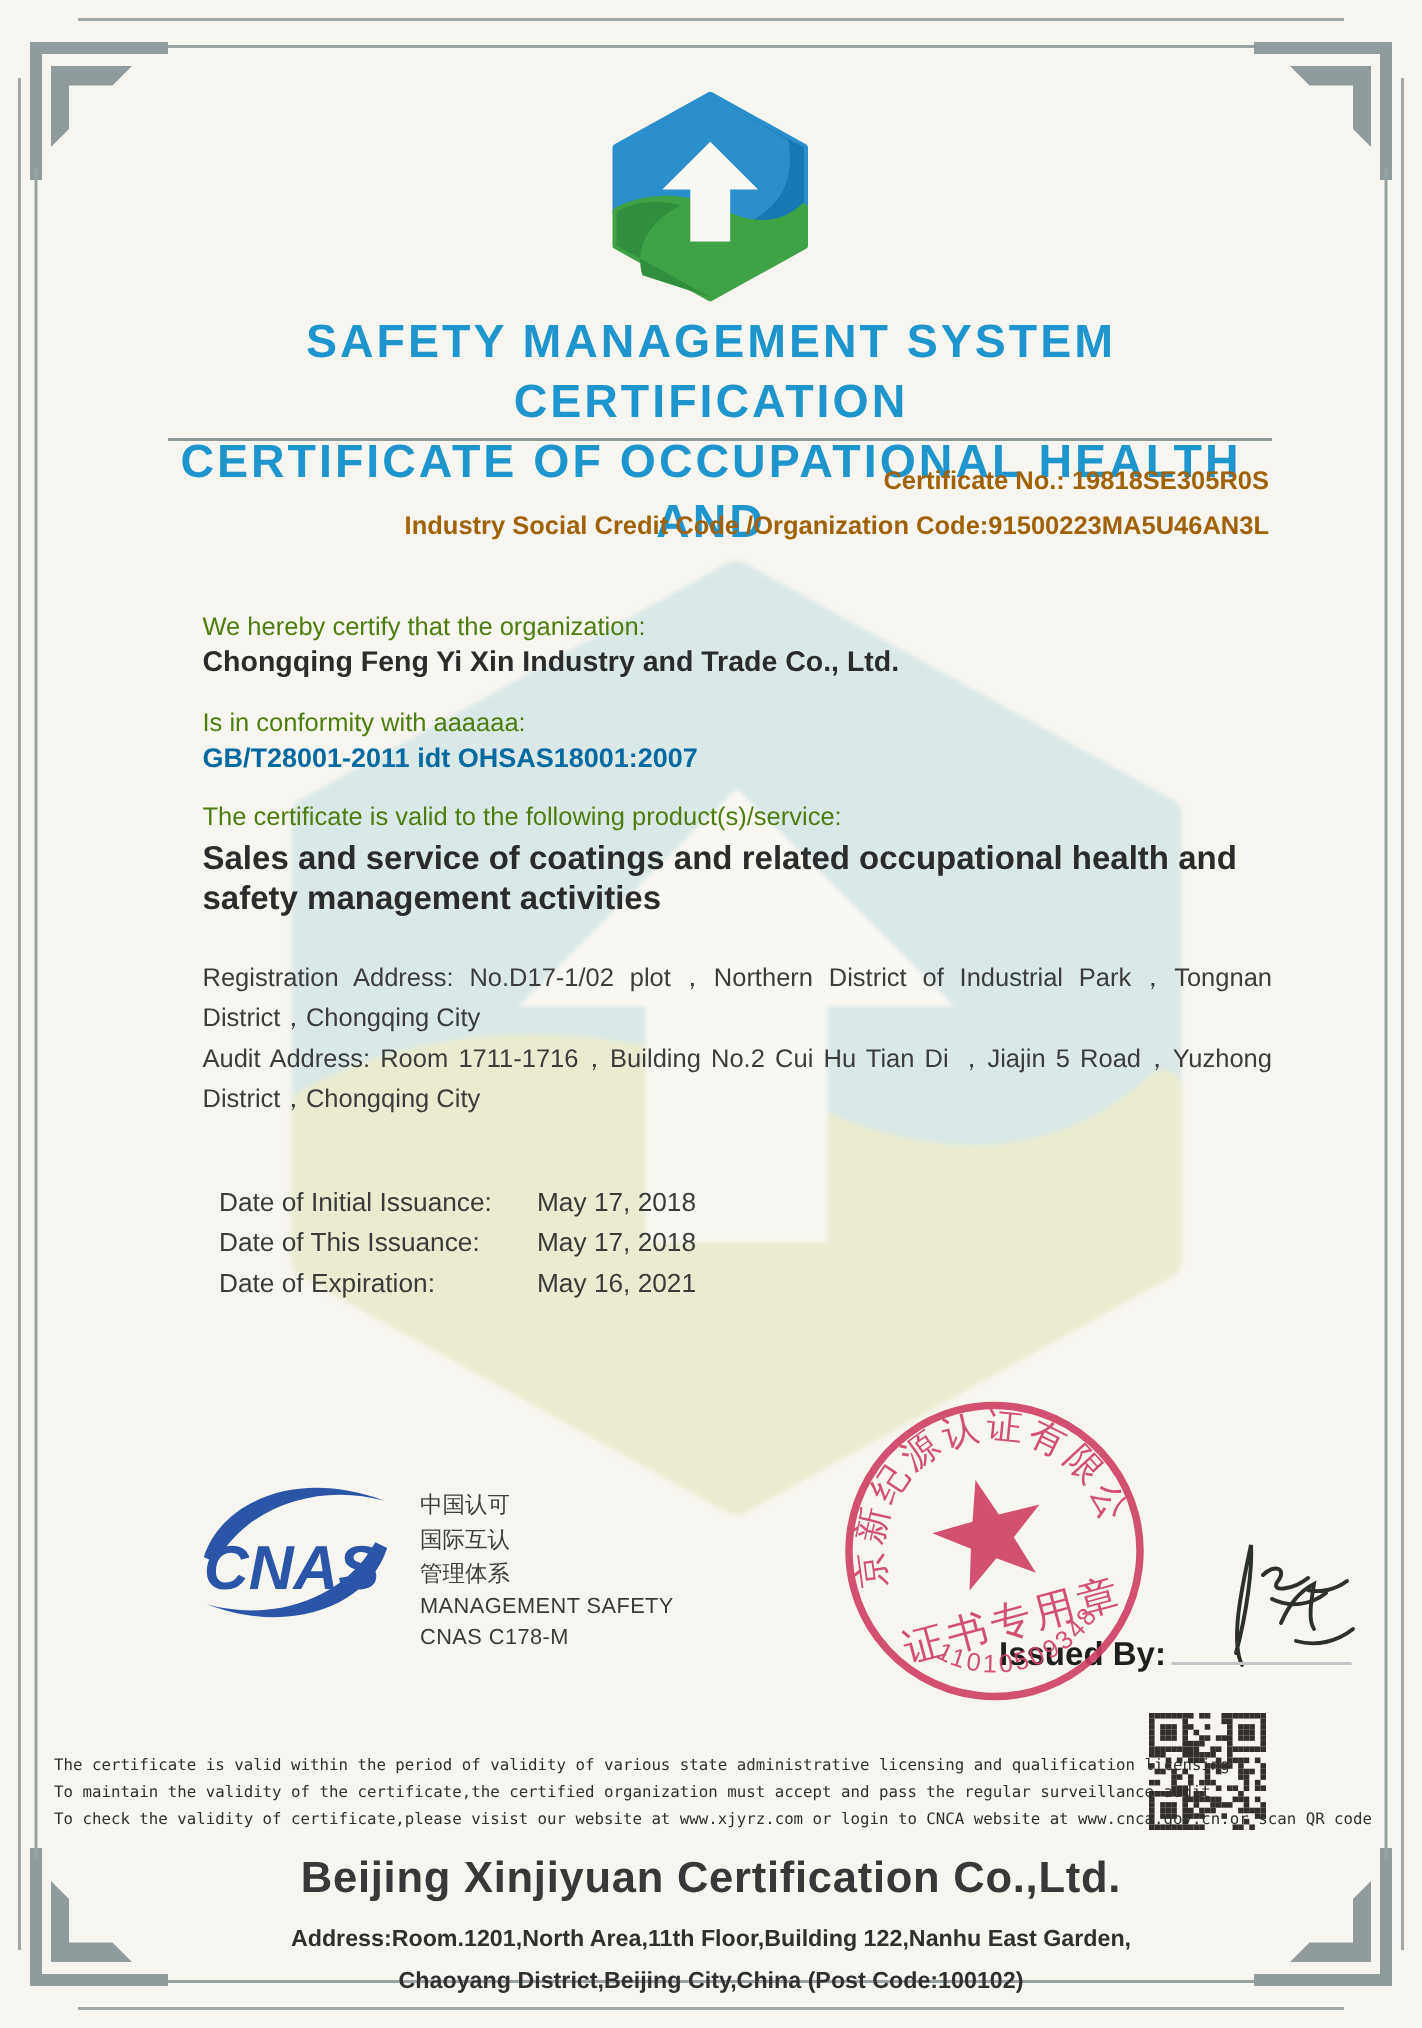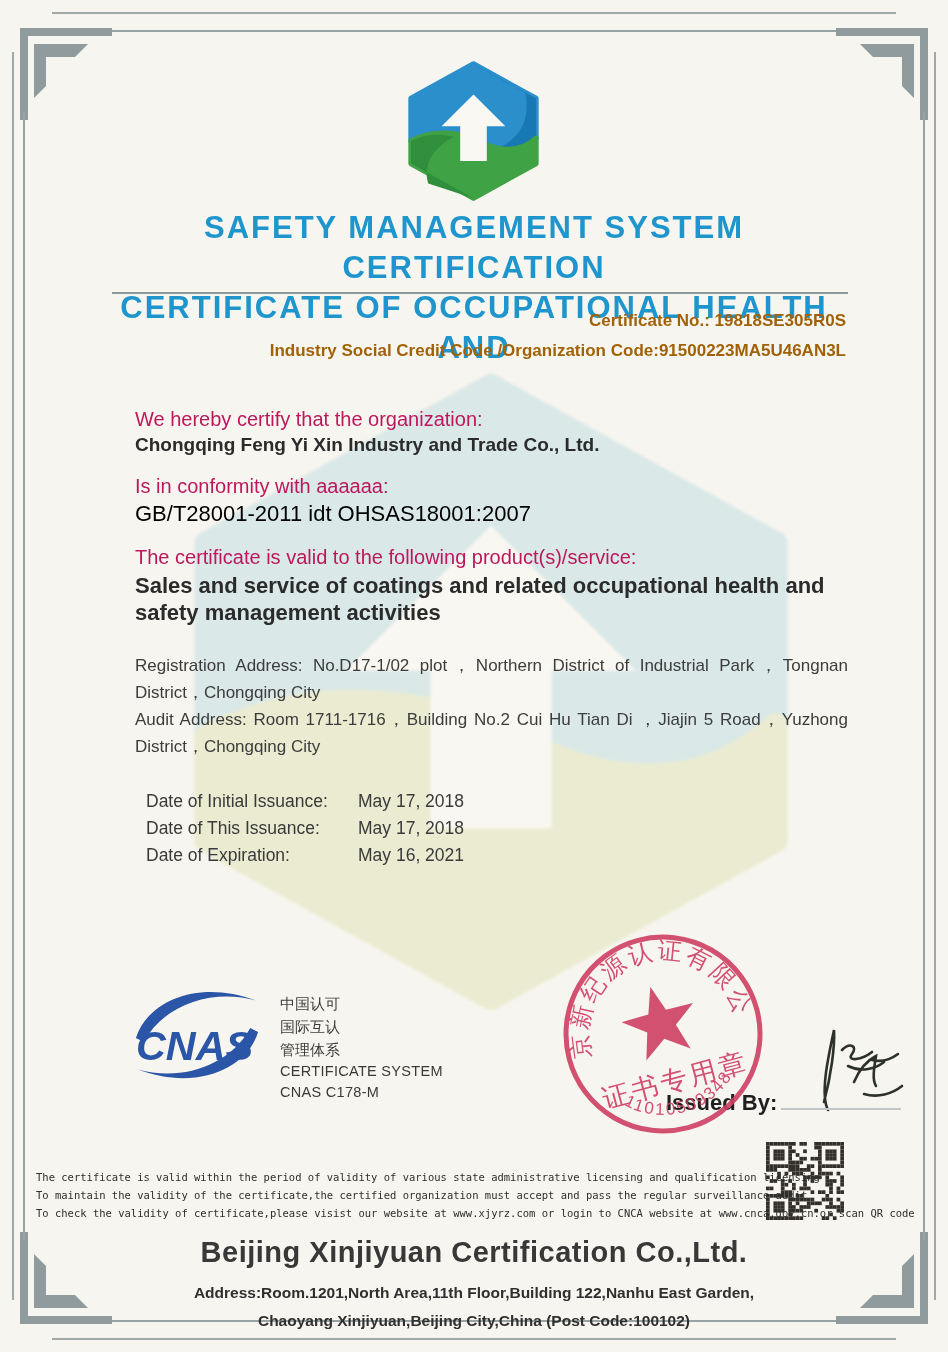--- a/index.html
+++ b/index.html
@@ -22,23 +22,23 @@
     color:#1e96cd;
   }
   .title-rule{left:112px;top:292px;width:736px;height:2px;background:#8e999a;}
 
   
   .cert-ids{right:102px;top:306px;text-align:right;font-size:17px;line-height:30px;font-weight:bold;color:#a16207;}
 
   
   .body-block{left:135px;top:408px;width:713px;}
   .body-block p{margin:0;}
-  .intro{font-size:20px;color:#be185d;margin-bottom:3px !important;}
+  .intro{font-size:17px;color:#4d7c0f;margin-bottom:3px !important;}
   .strong-line{font-size:19px;font-weight:bold;color:#2b2b2b;margin-bottom:19px !important;}
-  .standard-line{font-size:22px;font-weight:normal;color:#000000;margin-bottom:19px !important;}
+  .standard-line{font-size:18px;font-weight:bold;color:#0369a1;margin-bottom:19px !important;}
   .scope-line{font-size:22px;font-weight:bold;color:#2b2b2b;line-height:27px;margin-bottom:26px !important;}
   .addr{font-size:17px;color:#3c3c3c;line-height:27px;text-align:justify;}
 
   
   .dates-block{left:146px;top:788px;font-size:17.5px;color:#3a3a3a;line-height:27px;}
   .date-row{display:flex;}
   .date-label{width:212px;}
   .date-value{}
 
   
@@ -141,21 +141,21 @@
   <div class="abs content cnas-block">
     <svg width="138" height="100" viewBox="0 0 140 100">
       <path d="M8,52 C20,14 72,-8 130,14 C88,2 38,16 16,56 Z" fill="#2b55a7"></path>
       <path d="M132,46 C120,84 68,106 10,84 C52,96 102,82 124,42 Z" fill="#2b55a7"></path>
       <text x="8" y="74" font-size="42" font-weight="bold" font-style="italic" font-family="Liberation Sans, sans-serif" fill="#2b55a7">CNAS</text>
     </svg>
     <div class="cnas-text">
       <div class="cnas-cn">中国认可</div>
       <div class="cnas-cn">国际互认</div>
       <div class="cnas-cn">管理体系</div>
-      <div class="cnas-en">CERTIFICATE SYSTEM</div>
+      <div class="cnas-en">MANAGEMENT SAFETY</div>
       <div class="cnas-en">CNAS C178-M</div>
     </div>
   </div>
 
   <svg class="abs stamp-layer" style="left:558px;top:929px;" width="210" height="210" viewBox="0 0 210 210">
     <g transform="rotate(-15 105 105)" fill="#cf3f63">
       <circle cx="105" cy="105" r="97" fill="none" stroke="#cf3f63" stroke-width="5"></circle>
       <defs>
         <path id="arcTop" d="M 30,105 A 75,75 0 1 1 180,105" fill="none"></path>
         <path id="arcBottom" d="M 24,105 A 81,81 0 0 0 186,105" fill="none"></path>
@@ -417,15 +417,15 @@
     </svg>
 
   <div class="abs content fineprint">
     <div>The certificate is valid within the period of validity of various state administrative licensing and qualification licensing</div>
     <div>To maintain the validity of the certificate,the certified organization must accept and pass the regular surveillance audit</div>
     <div>To check the validity of certificate,please visist our website at www.xjyrz.com or login to CNCA website at www.cnca.gov.cn.or scan QR code</div>
   </div>
 
   <div class="abs content footer-company">Beijing Xinjiyuan Certification Co.,Ltd.</div>
   <div class="abs content footer-addr1">Address:Room.1201,North Area,11th Floor,Building 122,Nanhu East Garden,</div>
-  <div class="abs content footer-addr2">Chaoyang Xinjiyuan,Beijing City,China (Post Code:100102)</div>
+  <div class="abs content footer-addr2">Chaoyang District,Beijing City,China (Post Code:100102)</div>
 
 </div>
 
 </body></html>

